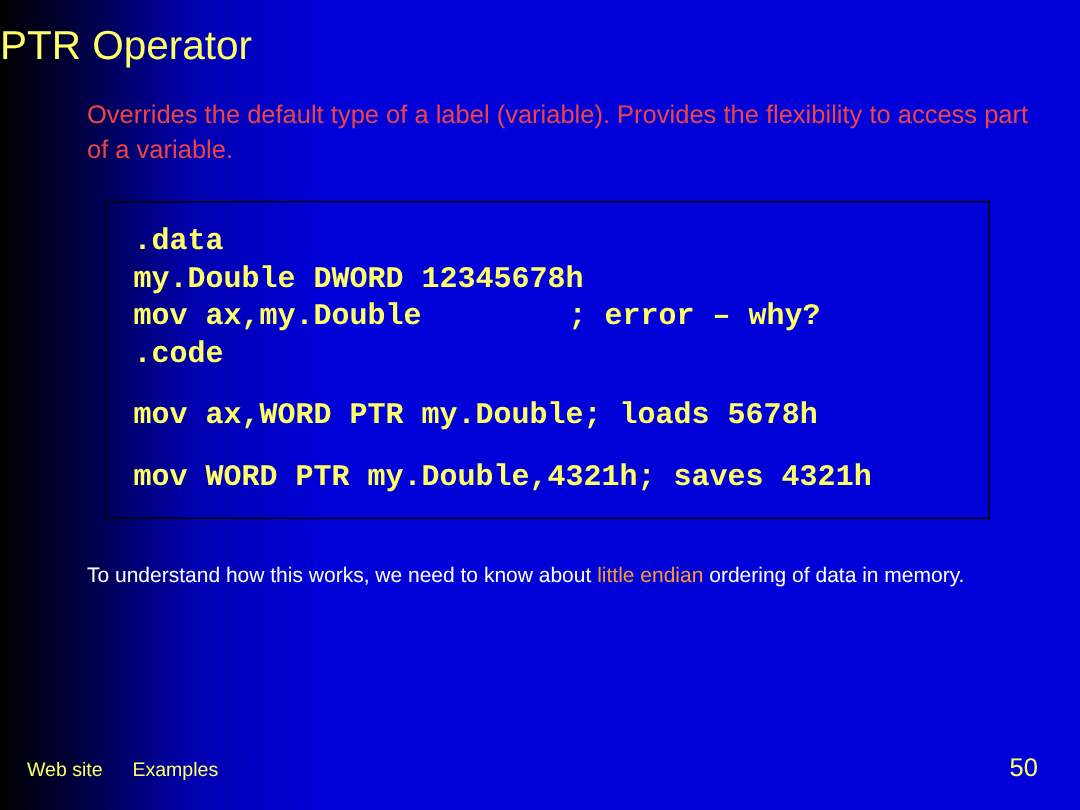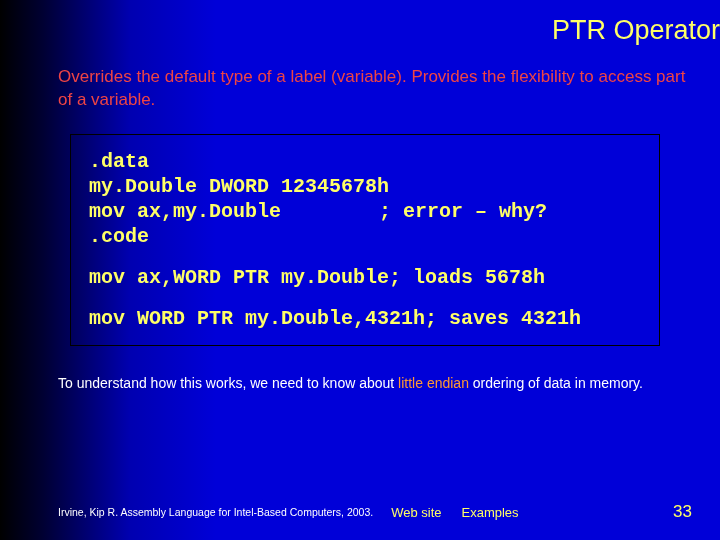--- a/index.html
+++ b/index.html
@@ -9,21 +9,21 @@
     height: 540px;
     overflow: hidden;
   }
   body {
     background: linear-gradient(to right, #000000 0%, #000033 6%, #0000b0 18%, #0000d8 30%, #0000d8 100%);
     font-family: Arial, Helvetica, sans-serif;
     color: #ffffff;
     position: relative;
   }
   .title {
-    text-align: right;
+    text-align: left;
     font-size: 27px;
     padding-top: 15px;
     color: #ffff66;
   }
   .desc {
     font-size: 17px;
     line-height: 1.35;
     padding: 20px 28px 0 58px;
     color: #ef4444;
   }
@@ -114,19 +114,18 @@
     <span class="left">mov WORD PTR my.Double,4321h</span>
     <span class="right">; saves 4321h</span>
   </div>
 </div>
 
 <div class="explain">
   <span>To understand how this works, we need to know about </span><span class="keyword">little endian</span><span> ordering of data in memory.</span>
 </div>
 
 <div class="footer">
-  <span class="credit">Irvine, Kip R. Assembly Language for Intel-Based Computers, 2003.</span>
   <span class="links">
     <span>Web site</span>
     <span>Examples</span>
   </span>
-  <span class="pagenum">33</span>
+  <span class="pagenum">50</span>
 </div>
 
 </body></html>

